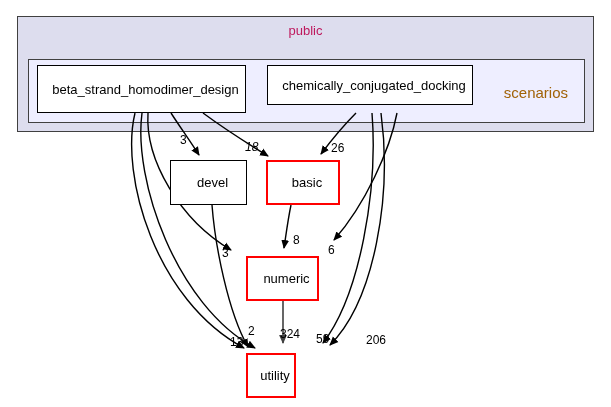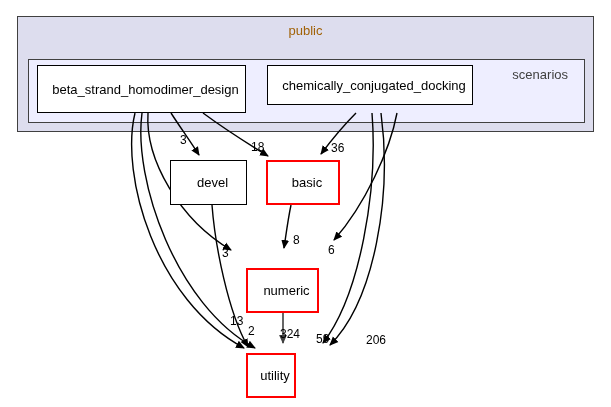--- a/index.html
+++ b/index.html
@@ -26,38 +26,38 @@
     border: 1px solid #404040;
     box-sizing: border-box;
   }
   .cluster-outer-label {
     position: absolute;
     left: 0;
     top: 6px;
     width: 100%;
     text-align: center;
     font-size: 13px;
-    color: #a16207;
+    color: #be185d;
   }
   .cluster-inner {
     position: absolute;
     left: 10px;
     top: 42px;
     width: 557px;
     height: 64px;
     background: #eeeeff;
     border: 1px solid #404040;
     box-sizing: border-box;
   }
   .cluster-inner-label {
     position: absolute;
     right: 16px;
-    top: 7px;
-    font-size: 13px;
-    color: #404040;
+    top: 24px;
+    font-size: 15px;
+    color: #a16207;
   }
   
   .node {
     position: absolute;
     box-sizing: border-box;
     background: #ffffff;
     display: flex;
     align-items: center;
     justify-content: center;
     font-size: 13px;
@@ -65,21 +65,21 @@
     white-space: nowrap;
     padding-left: 8px;
   }
   .node.black { border: 1px solid #000000; }
   .node.red   { border: 2px solid #ff0000; }
 
   #node-beta   { left: 37px;  top: 65px;  width: 209px; height: 48px; }
   #node-chem   { left: 267px; top: 65px; width: 206px; height: 40px; }
   #node-devel  { left: 170px; top: 160px; width: 77px;  height: 45px; }
   #node-basic  { left: 266px; top: 160px; width: 74px;  height: 45px; }
-  #node-numeric{ left: 246px; top: 256px; width: 73px;  height: 45px; margin-top: 12px; }
+  #node-numeric{ left: 246px; top: 256px; width: 73px;  height: 45px; }
   #node-utility{ left: 246px; top: 353px; width: 50px;  height: 45px; }
 
   
   #edges {
     position: absolute;
     left: 0; top: 0;
     width: 611px;
     height: 407px;
     pointer-events: none;
   }
@@ -163,25 +163,25 @@
   <div class="node red" id="node-numeric">
     <span>numeric</span>
   </div>
 
   <div class="node red" id="node-utility">
     <span>utility</span>
   </div>
 
   <div id="edge-labels">
       <div class="elabel" style="left: 180px; top: 133px;">3</div>
-      <div class="elabel" style="left: 251px; top: 140px;">18</div>
-      <div class="elabel" style="left: 331px; top: 141px;">36</div>
+      <div class="elabel" style="left: 245px; top: 140px; font-style: italic;">18</div>
+      <div class="elabel" style="left: 331px; top: 141px;">26</div>
       <div class="elabel" style="left: 222px; top: 246px;">3</div>
       <div class="elabel" style="left: 293px; top: 233px;">8</div>
       <div class="elabel" style="left: 328px; top: 243px;">6</div>
-      <div class="elabel" style="left: 230px; top: 314px;">13</div>
+      <div class="elabel" style="left: 230px; top: 335px;">13</div>
       <div class="elabel" style="left: 248px; top: 324px;">2</div>
       <div class="elabel" style="left: 280px; top: 327px;">324</div>
       <div class="elabel" style="left: 316px; top: 332px;">59</div>
       <div class="elabel" style="left: 322px; top: 333px; margin-left: 44px;">206</div>
     </div>
 
 </div>
 
 </body></html>

